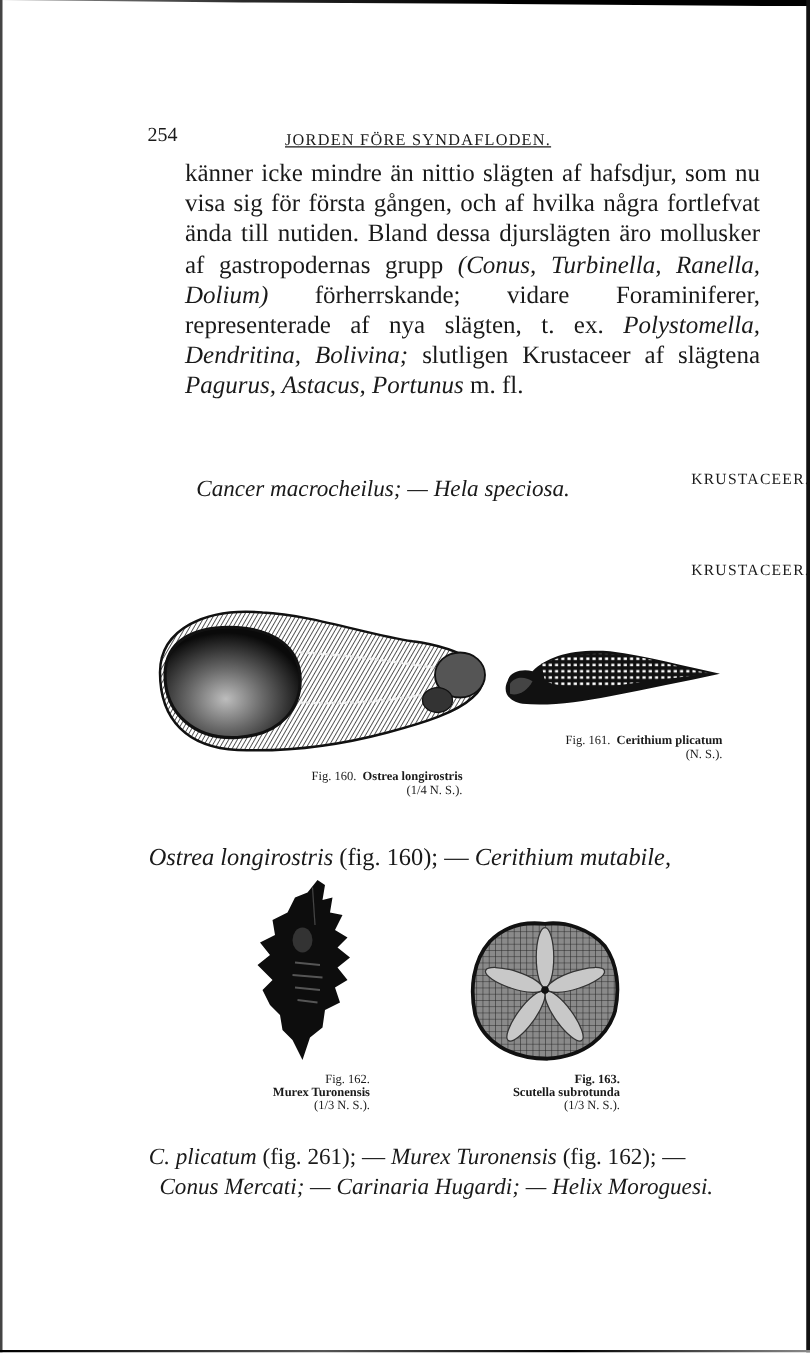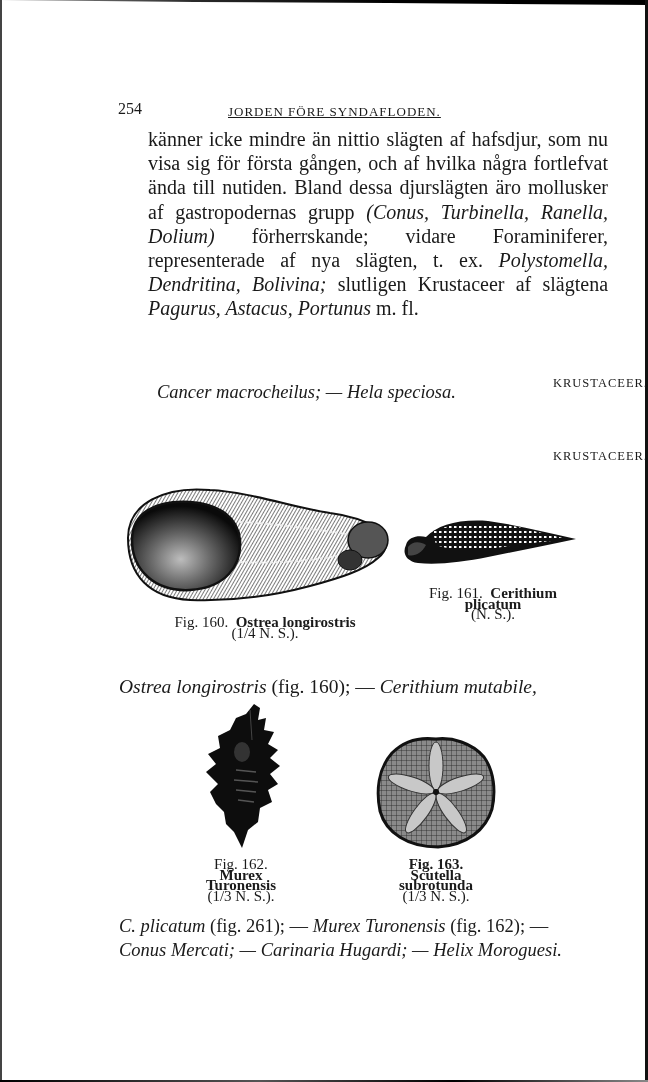--- a/index.html
+++ b/index.html
@@ -42,21 +42,21 @@
     .section-heading {
       position: absolute; left: 0; width: 648px; text-align: right;
       font-size: 12.5px; letter-spacing: 1px;
     }
     .species-line {
       position: absolute; left: 119px; width: 460px;
       font-size: 18.5px; line-height: 24px;
     }
     .figure { position: absolute; }
     .caption {
-      position: absolute; text-align: center; font-size: 15px; line-height: 10.5px;
+      position: absolute; text-align: right; font-size: 10px; line-height: 10.5px;
       font-family: "Liberation Serif", serif;
     }
     .caption b { font-weight: bold; }
   </style>
 </head>
 <body>
 
 <div class="scan-top"></div>
 <div class="scan-left"></div>
 <div class="scan-right"></div>
@@ -154,13 +154,13 @@
     <circle cx="60" cy="57" r="3" fill="#111"></circle>
   </svg>
 </div>
 <div class="caption" style="left:376px; top:859px; width:120px;">
   <div><b>Fig. 163.</b></div>
   <div><b>Scutella subrotunda</b></div>
   <div>(1/3 N. S.).</div>
 </div>
 
 <div class="species-line" style="top:914px;"><i>C. plicatum</i><span> (fig. 261); — </span><i>Murex Turonensis</i><span> (fig. 162); —</span></div>
-<div class="species-line" style="top:938px;"><i>Conus Mercati; — Carinaria Hugardi; — Helix Moroguesi.</i></div>
+<div class="species-line" style="top:938px;text-align:center;"><i>Conus Mercati; — Carinaria Hugardi; — Helix Moroguesi.</i></div>
 
 </body></html>

